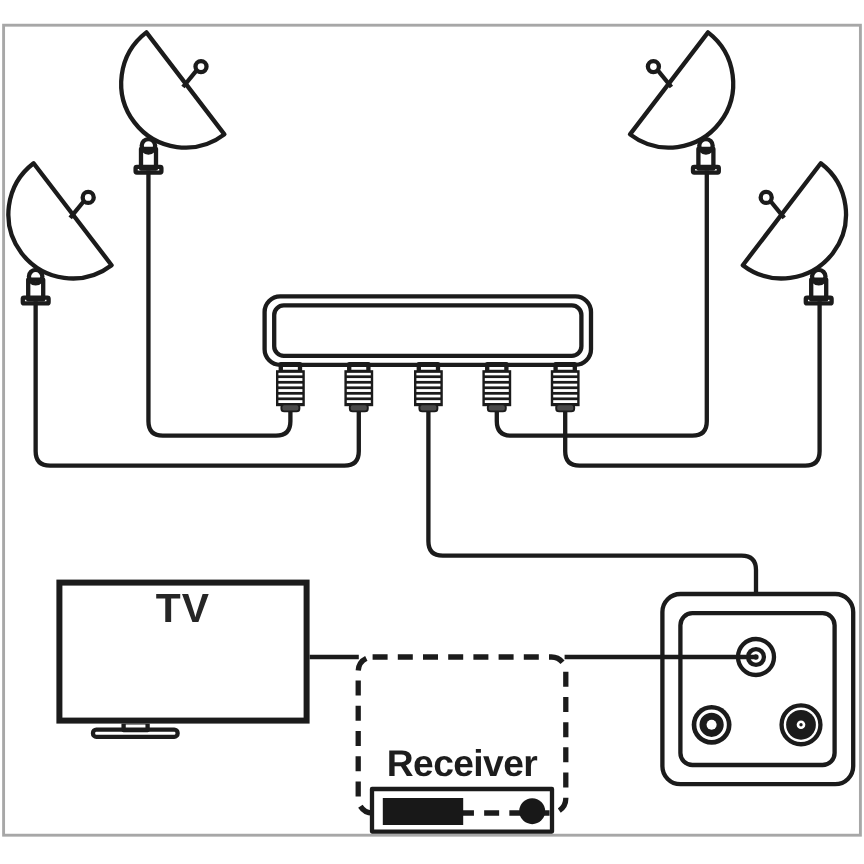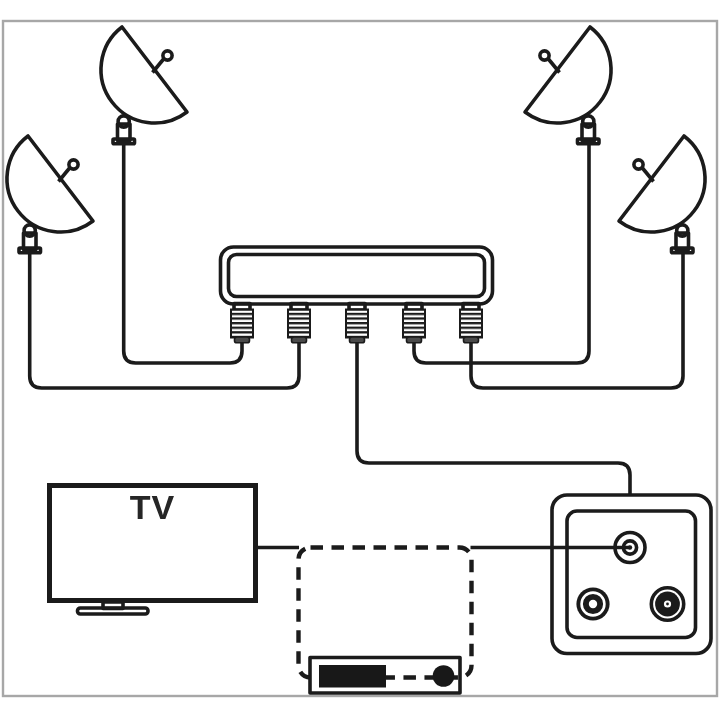--- a/index.html
+++ b/index.html
@@ -121,14 +121,15 @@
         <circle cx="667.5" cy="604" r="3.6" fill="#ffffff"></circle>
         <circle cx="667.5" cy="604" r="1.4" fill="#1b1b1b"></circle>
       </g>
     </g>
   </svg>
 
   <div class="tv-box">
     <span class="tv-label">TV</span>
   </div>
 
+  <div class="receiver-label">Receiver</div>
 
 </div>
 
 </body></html>

